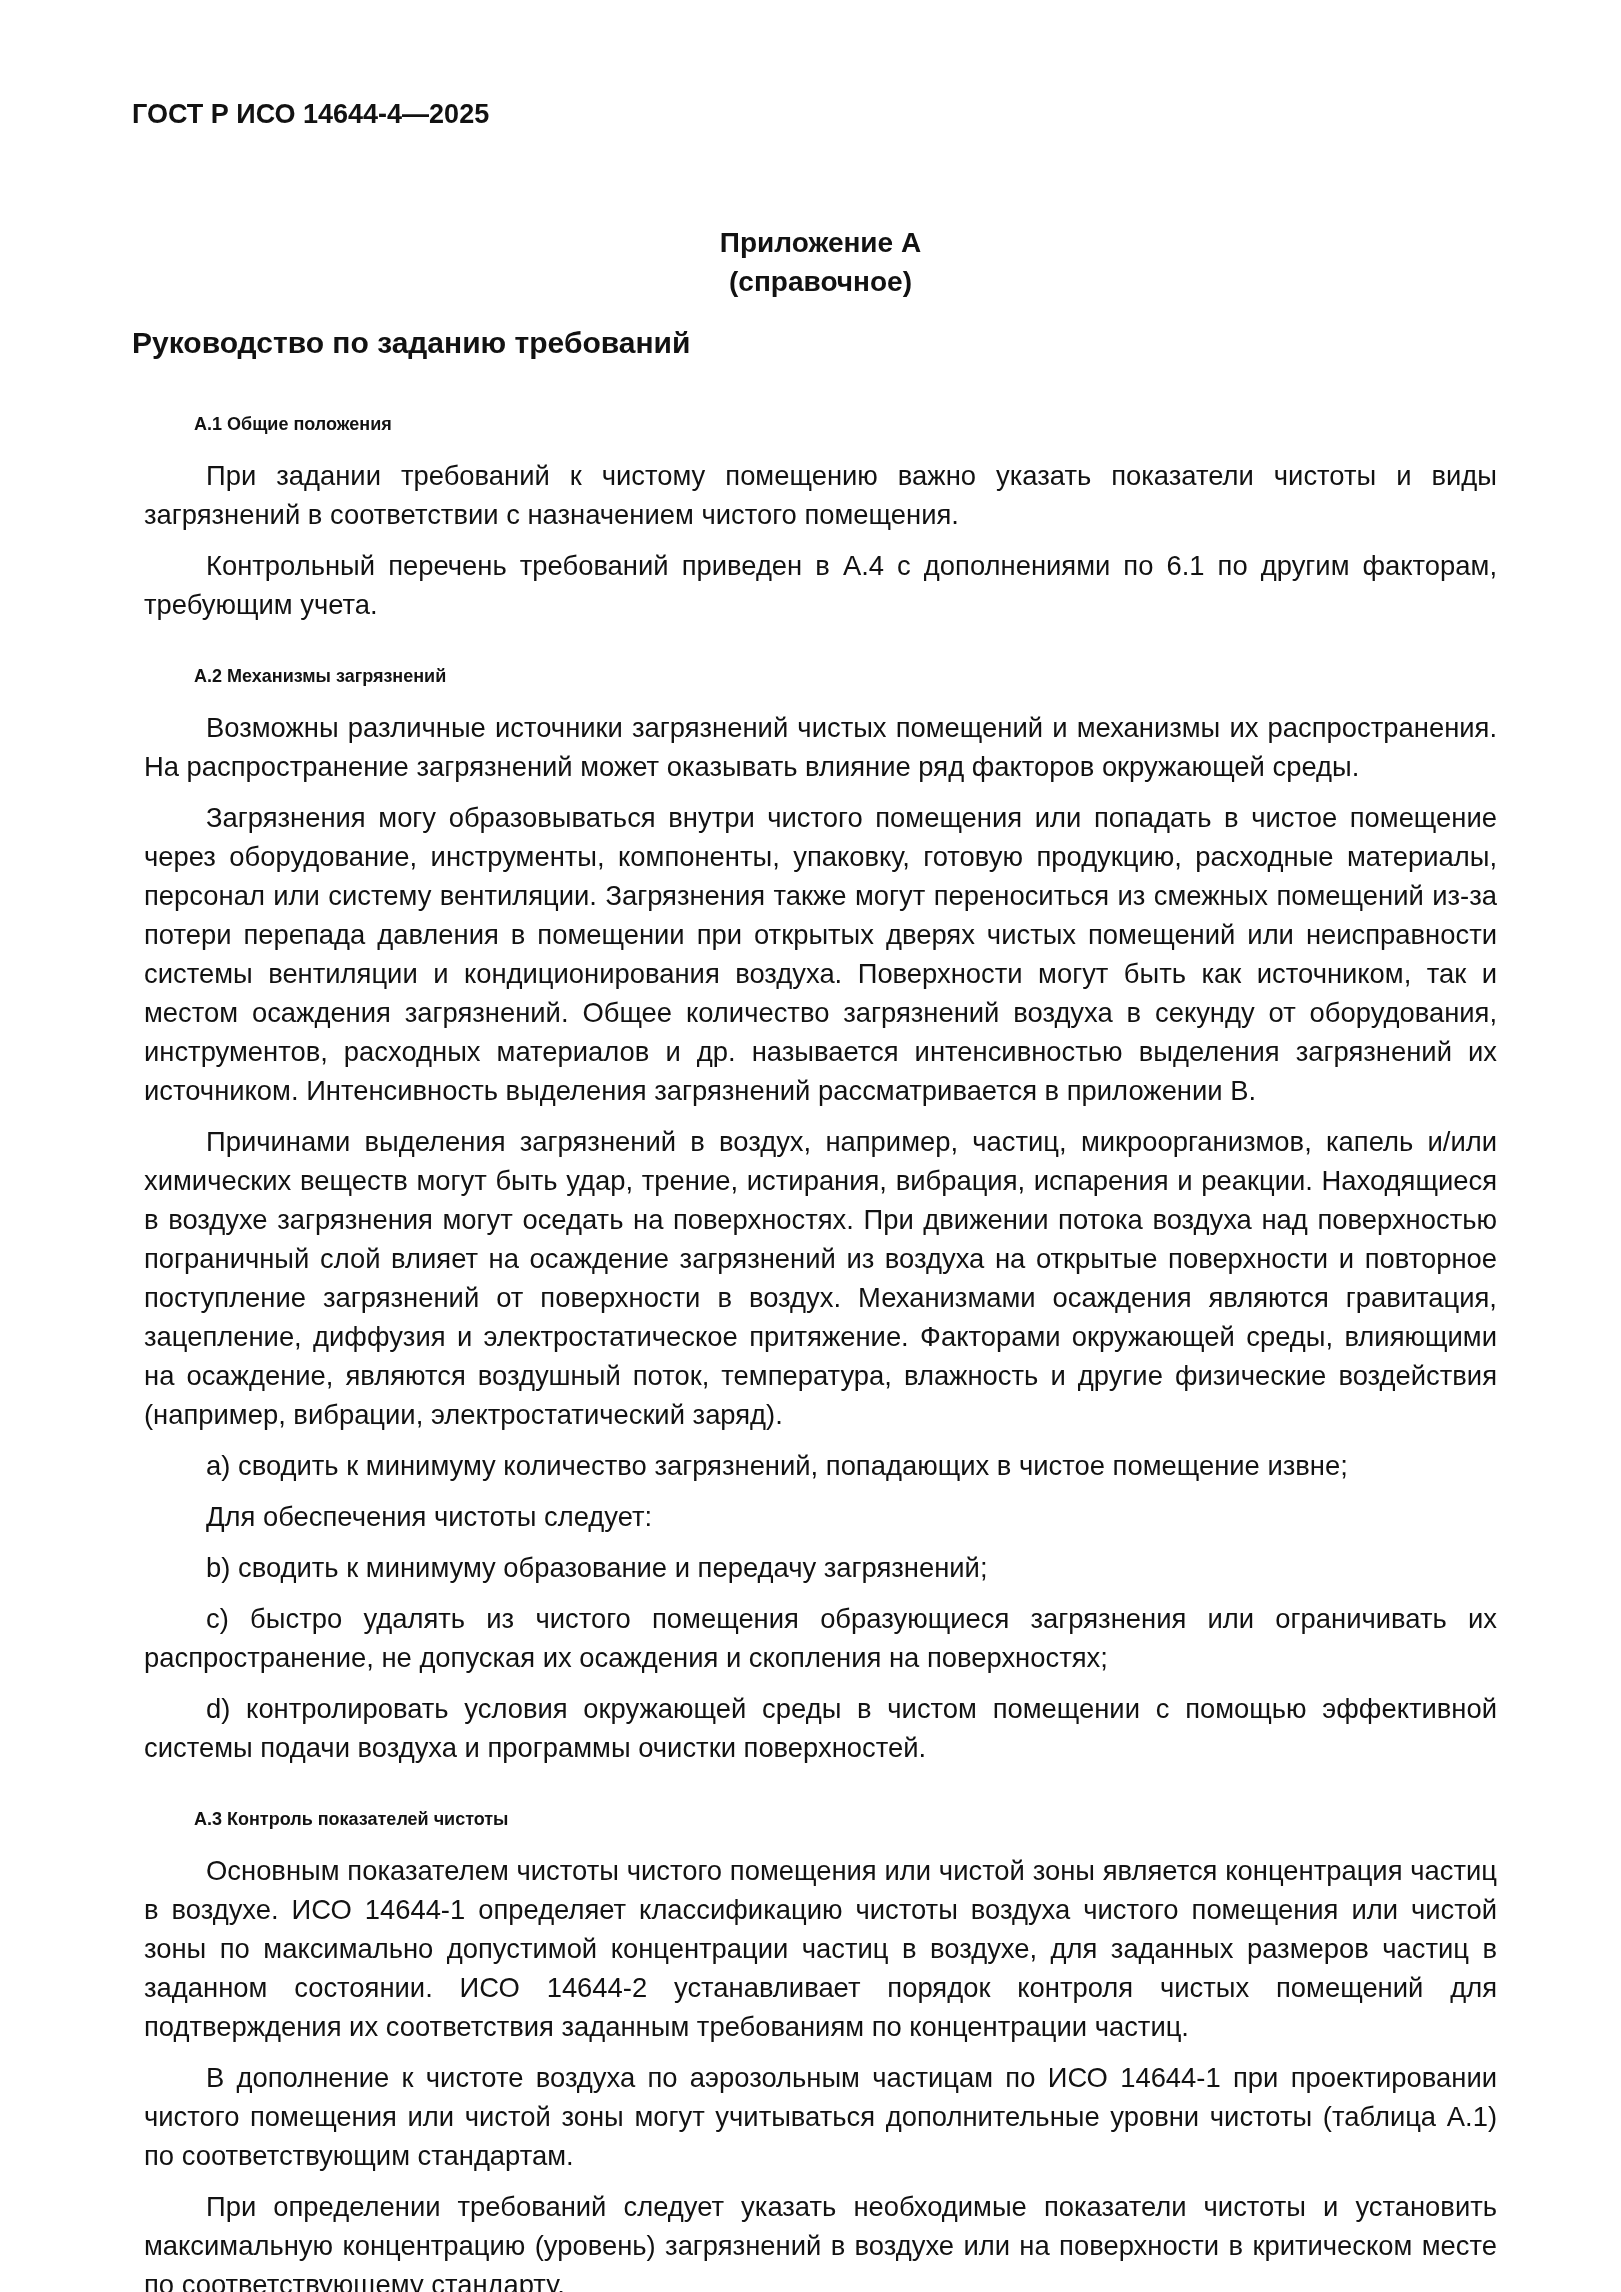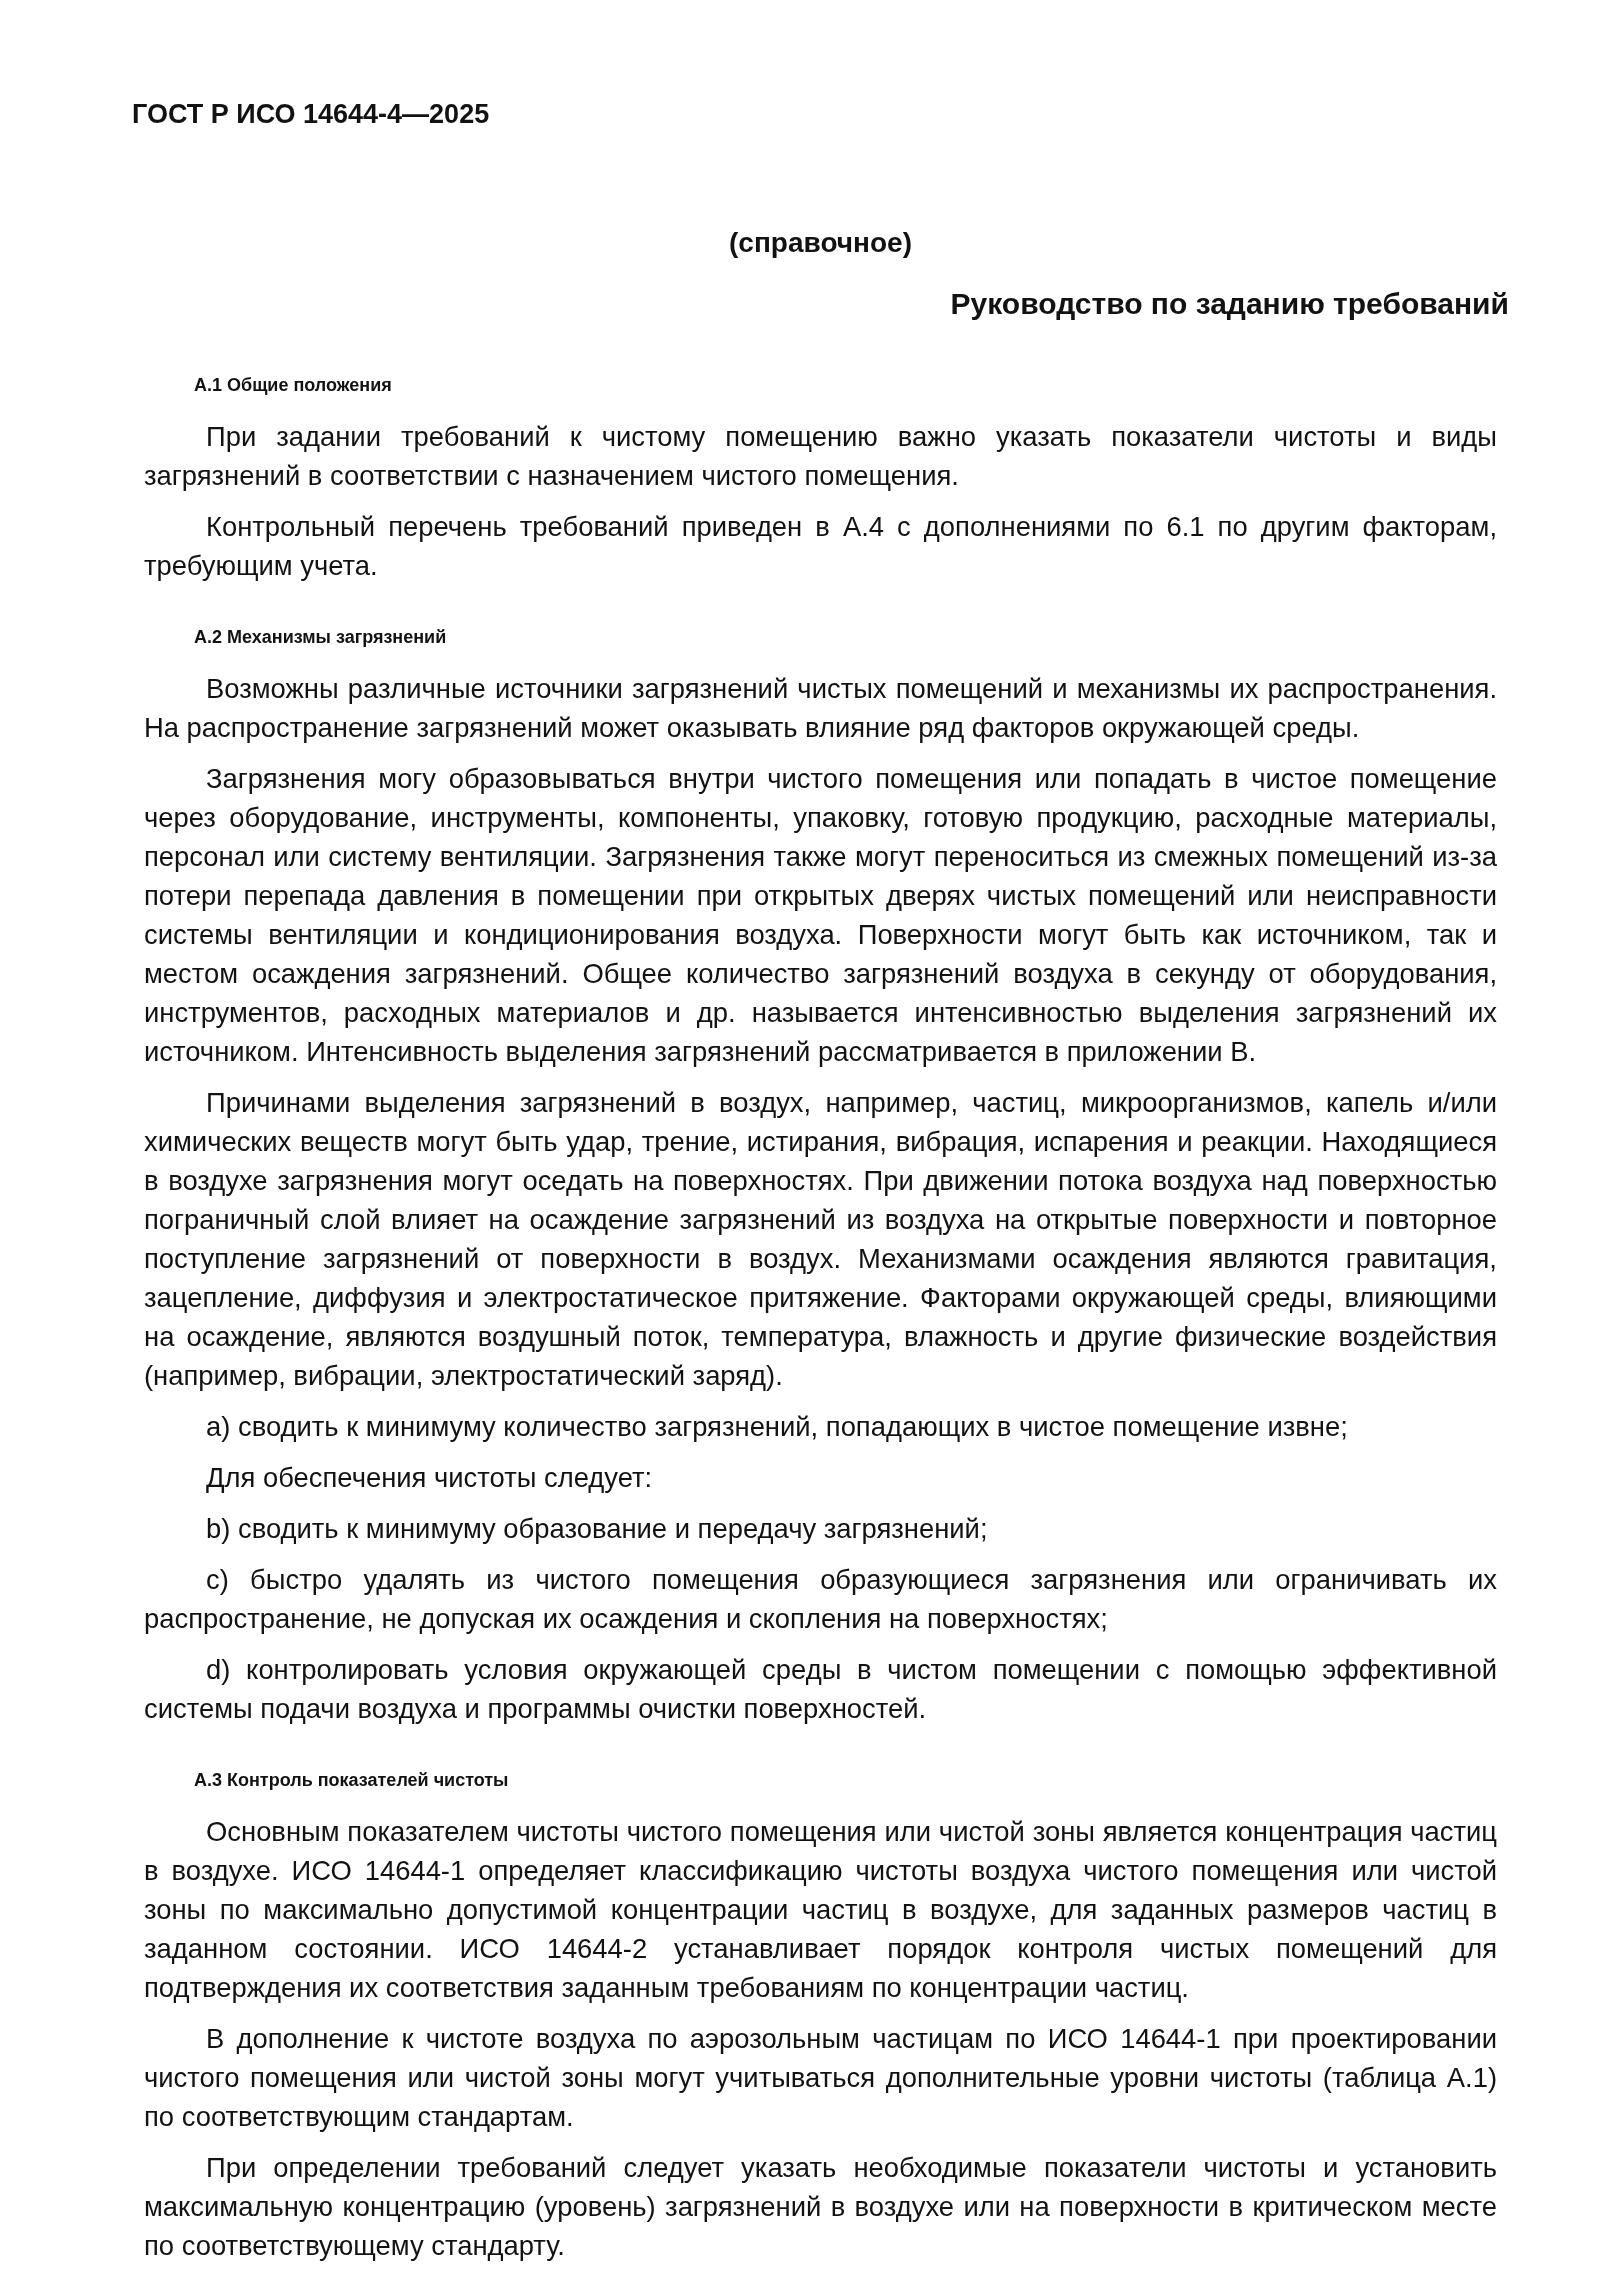--- a/index.html
+++ b/index.html
@@ -28,21 +28,21 @@
     margin-bottom: 92px;
   }
   .appendix-label,
   .appendix-kind {
     text-align: center;
     font-weight: bold;
     font-size: 28px;
     line-height: 39px;
   }
   .doc-title {
-    text-align: right;
+    text-align: left;
     font-weight: bold;
     font-size: 30px;
     line-height: 39px;
     margin-top: 21.6px;
     margin-bottom: 43px;
   }
   .section-heading {
     font-weight: bold;
     font-size: 18px;
     line-height: 39px;
@@ -57,20 +57,21 @@
     text-indent: 62px;
   }
 </style>
 </head>
 <body>
 
 <div class="page">
 
   <div class="doc-header">ГОСТ Р ИСО 14644-4—2025</div>
 
+  <div class="appendix-label">Приложение А</div>
   <div class="appendix-kind">(справочное)</div>
 
   <div class="doc-title">Руководство по заданию требований</div>
 
   <div class="section">
     <div class="section-heading">А.1 Общие положения</div>
     <p class="para">При задании требований к чистому помещению важно указать показатели чистоты и виды загрязнений в соответствии с назначением чистого помещения.</p>
     <p class="para">Контрольный перечень требований приведен в А.4 с дополнениями по 6.1 по другим факторам, требующим учета.</p>
   </div>
 

